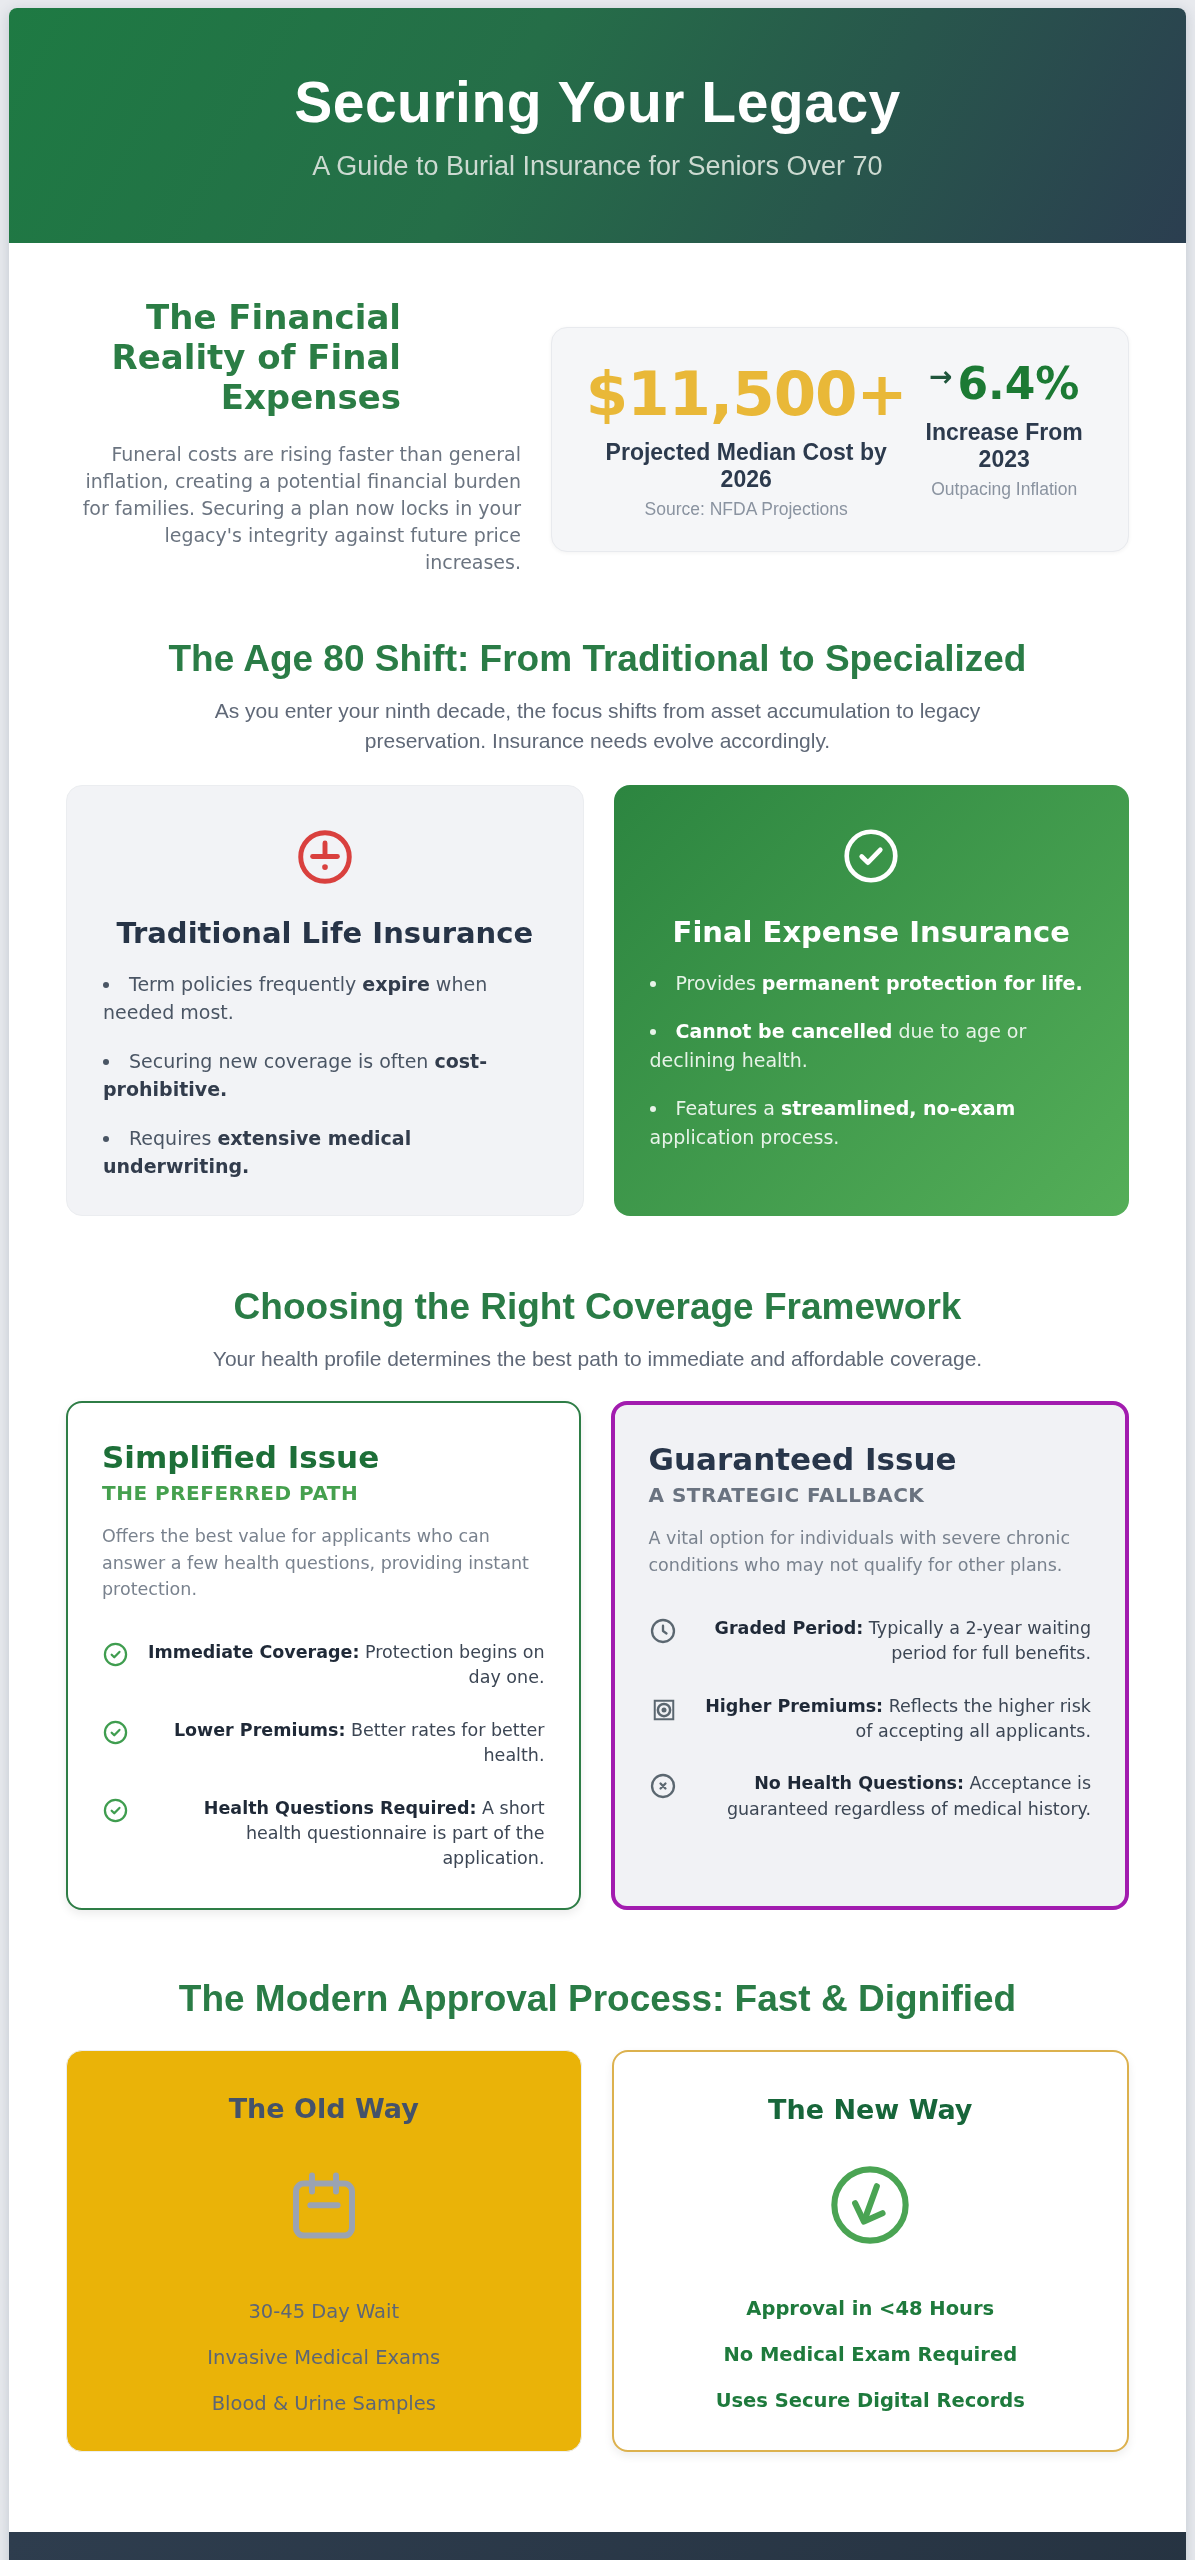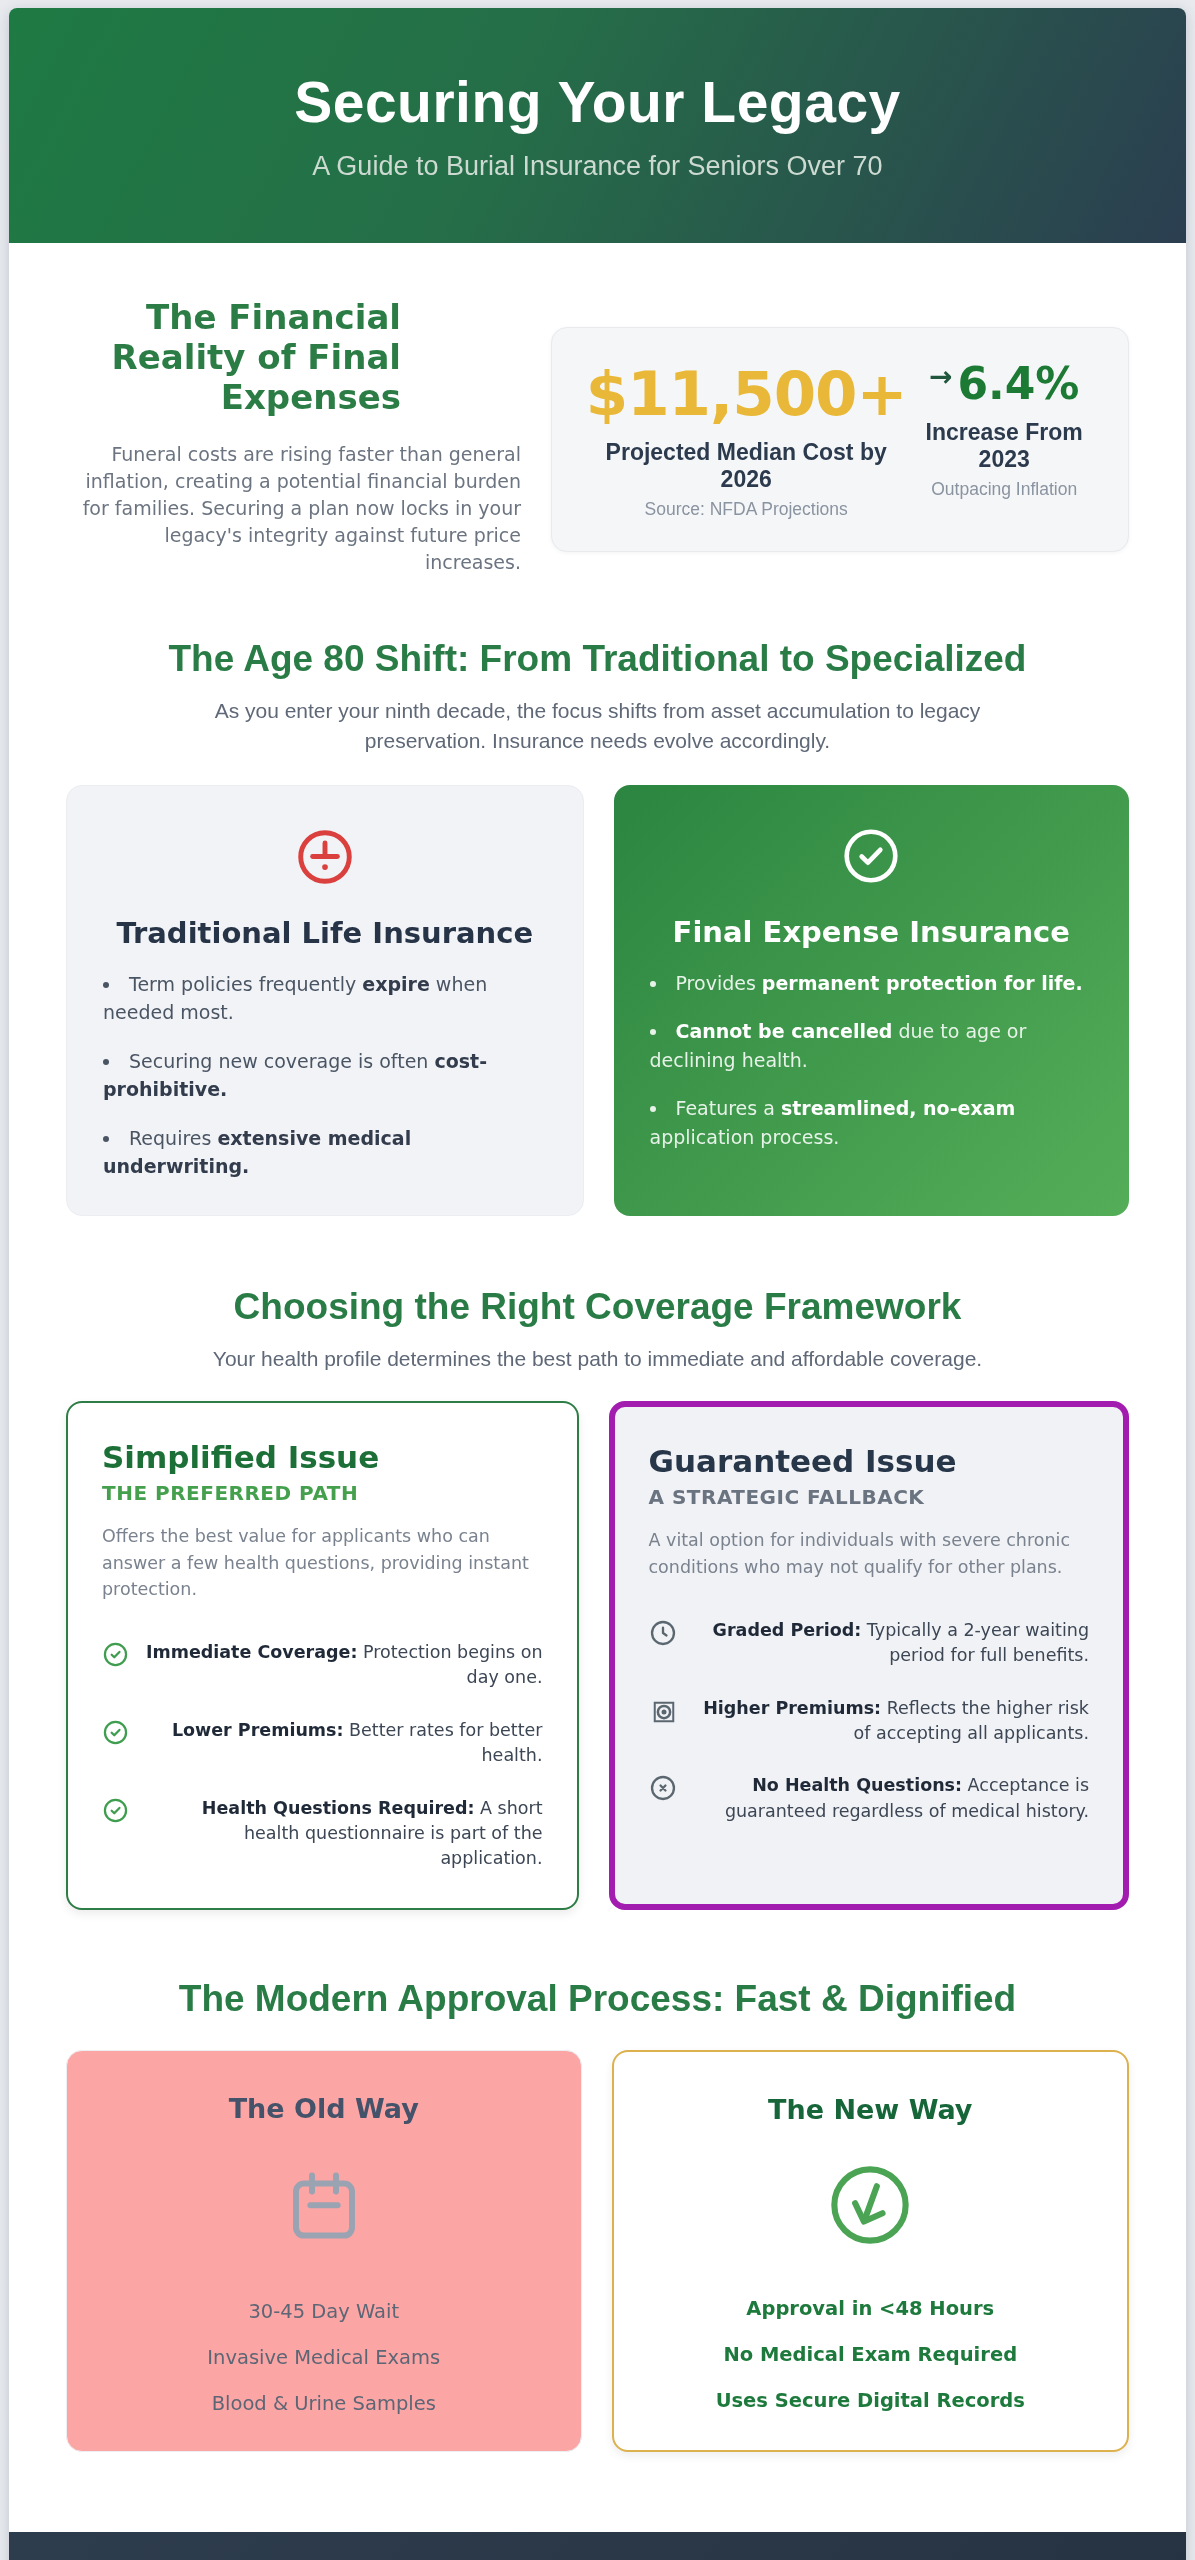--- a/index.html
+++ b/index.html
@@ -76,33 +76,33 @@
   .icon-center { text-align:center; margin-top:6px; }
   .card-trad h3, .card-fex h3 { font-size:29px; font-weight:bold; text-align:center; margin:24px 0 8px; color:#273447; }
   .card-fex h3 { color:#ffffff; }
   .blist { list-style:disc inside; font-size:19px; line-height:1.5; color:#4a5564; }
   .blist li { margin-top:20px; }
   .blist b { color:#323c4c; }
   .card-fex .blist { color:#e7f3e8; }
   .card-fex .blist b { color:#ffffff; }
   
   .card-simp { background:#ffffff; border:2px solid #2e7d46; box-shadow:0 4px 10px rgba(0,0,0,.08); min-height:378px; padding:36px 34px; }
-  .card-guar { background:#f1f2f5; border:6px solid #a21caf; min-height:378px; padding:36px 34px; }
+  .card-guar { background:#f1f2f5; border:4px solid #a21caf; min-height:378px; padding:36px 34px; }
   .card-simp h3 { font-size:31px; font-weight:bold; color:#1d6f38; }
   .card-guar h3 { font-size:31px; font-weight:bold; color:#28364a; }
   .tag { font-size:20px; font-weight:bold; letter-spacing:.5px; margin-top:6px; }
   .card-simp .tag { color:#45a04e; }
   .card-guar .tag { color:#6a7380; }
   .path-body { font-size:17.5px; color:#79828e; line-height:1.5; margin-top:18px; max-width:460px; }
   .items { margin-top:38px; }
   .item { display:flex; gap:16px; margin-top:27px; font-size:17.5px; line-height:1.45; color:#3c4654;text-align:right; }
   .item svg { flex:none; margin-top:1px; }
   .item b { color:#1f2937; }
   
-  .card-old { background:#fca5a5; border:1px solid #eceef1; min-height:350px; text-align:center; padding:36px; }
+  .card-old { background:#eab308; border:1px solid #eceef1; min-height:350px; text-align:center; padding:36px; }
   .card-new { background:#ffffff; border:2px solid #dcb14e; box-shadow:0 4px 10px rgba(0,0,0,.07); min-height:350px; text-align:center; padding:36px; }
   .card-old h3 { font-size:27px; font-weight:bold; color:#44526a; margin-top:6px; }
   .card-new h3 { font-size:27px; font-weight:bold; color:#17663a; margin-top:6px; }
   .card-old .icon-center, .card-new .icon-center { margin-top:34px; }
   .plainlist { list-style:none; margin-top:42px; }
   .card-old .plainlist { font-size:19.5px; color:#5d6675; }
   .card-new .plainlist { font-size:19.5px; font-weight:bold; color:#1e7a3c; }
   .plainlist li { margin-top:23px; }
   
   .footer {

